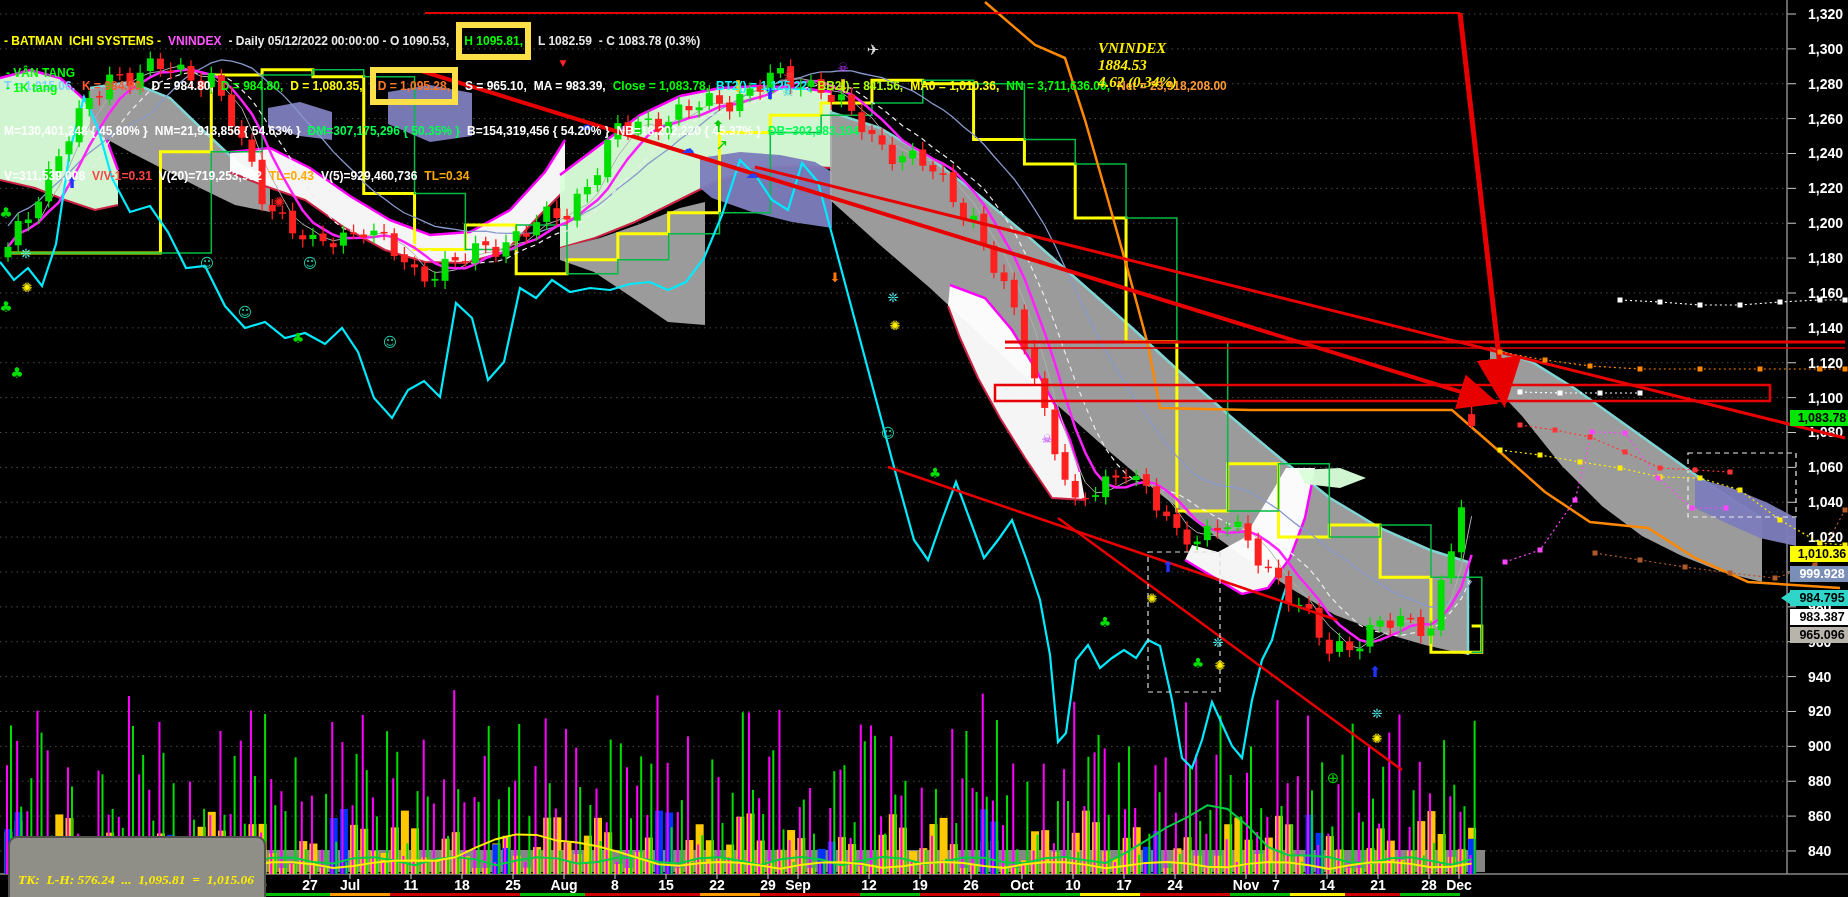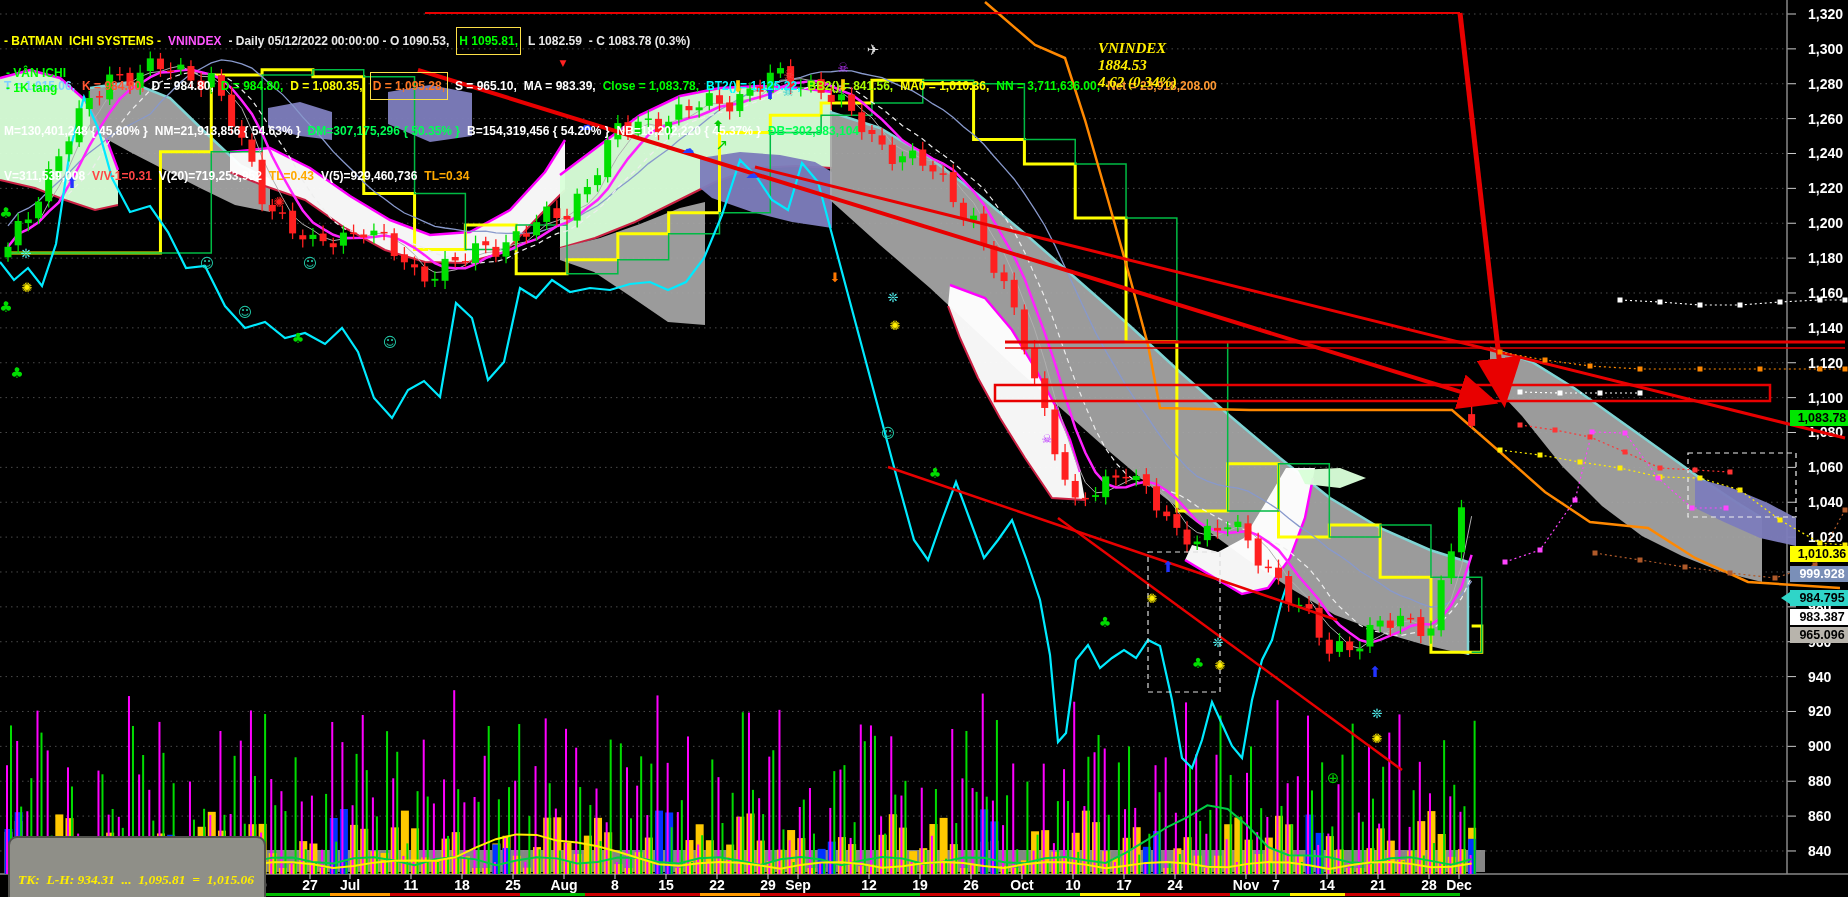--- a/index.html
+++ b/index.html
@@ -4,21 +4,21 @@
 <style>
   html,body{margin:0;padding:0;background:#000;width:1848px;height:897px;overflow:hidden;
     font-family:"Liberation Sans",sans-serif;}
   #stage{position:relative;width:1848px;height:897px;background:#000;}
   #chart-svg{position:absolute;left:0;top:0;}
   #top-strip{position:absolute;left:0;top:0;width:1848px;height:4px;}
   #header{position:absolute;left:4px;top:4px;font-size:12px;font-weight:700;line-height:15px;
     white-space:pre-wrap;z-index:5;}
   .hline{height:15px;}
   .tok{margin-right:7px;}
-  .tok.boxed{border:1px solid #fde047;padding:6px 2px;}
+  .tok.boxed{border:6px solid #fde047;padding:6px 2px;}
   #strike-line{position:absolute;left:425px;top:12px;width:1035px;height:2px;background:#e80000;z-index:6;}
   #left-labels{position:absolute;left:6px;top:66px;z-index:5;font-size:12px;font-weight:700;line-height:15px;}
   #annotation{position:absolute;left:1098px;top:40px;z-index:5;color:#ffee00;
     font-family:"Liberation Serif",serif;font-style:italic;font-weight:700;font-size:15px;line-height:17px;}
   #info-box{position:absolute;left:8px;top:836px;z-index:7;background:#8f8f88;border:2px solid #50504c;
     border-radius:9px;padding:2px 10px 3px 8px;color:#ffee00;font-family:"Liberation Serif",serif;
     font-style:italic;font-weight:700;font-size:13.5px;line-height:16px;white-space:pre;}
   .ptag{position:absolute;z-index:6;font-size:12.5px;font-weight:700;height:16px;line-height:16px;
     padding:0 3px;left:1790px;width:58px;text-align:center;}
   .ptag .arr{position:absolute;left:-9px;top:2px;width:0;height:0;border-top:6px solid transparent;
@@ -1083,32 +1083,32 @@
 
   <div id="header">
     <div class="hline" id="hl1"><span class="tok" style="color: rgb(255, 255, 0);">- BATMAN  ICHI SYSTEMS -</span><span class="tok" style="color: rgb(255, 85, 255);">VNINDEX</span><span class="tok" style="color: rgb(232, 232, 232);">- Daily 05/12/2022 00:00:00 - O 1090.53,</span><span class="tok boxed" style="color: rgb(0, 255, 0);">H 1095.81,</span><span class="tok" style="color: rgb(232, 232, 232);">L 1082.59</span><span class="tok" style="color: rgb(232, 232, 232);">- C 1083.78 (0.3%)</span></div>
     <div class="hline" id="hl2"><span class="tok" style="color: rgb(127, 208, 255);">T = 1,015.06,</span><span class="tok" style="color: rgb(255, 85, 51);">K = 984.80,</span><span class="tok" style="color: rgb(255, 255, 255);">D = 984.80,</span><span class="tok" style="color: rgb(0, 255, 0);">D = 984.80,</span><span class="tok" style="color: rgb(255, 255, 0);">D = 1,080.35,</span><span class="tok boxed" style="color: rgb(255, 119, 34);">D = 1,095.28,</span><span class="tok" style="color: rgb(255, 255, 255);">S = 965.10,</span><span class="tok" style="color: rgb(255, 255, 255);">MA = 983.39,</span><span class="tok" style="color: rgb(0, 255, 0);">Close = 1,083.78,</span><span class="tok" style="color: rgb(0, 255, 255);">BT2() = 1,125.22,</span><span class="tok" style="color: rgb(170, 255, 0);">BB2() = 841.56,</span><span class="tok" style="color: rgb(255, 255, 0);">MA0 = 1,010.36,</span><span class="tok" style="color: rgb(0, 255, 0);">NN = 3,711,636.00,</span><span class="tok" style="color: rgb(255, 153, 51);">Net = 23,918,208.00</span></div>
     <div class="hline" id="hl3"><span class="tok" style="color: rgb(255, 255, 255);">M=130,401,248 { 45.80% }</span><span class="tok" style="color: rgb(255, 255, 255);">NM=21,913,856 { 54.63% }</span><span class="tok" style="color: rgb(0, 255, 85);">ĐM=307,175,296 { 50.35% }</span><span class="tok" style="color: rgb(255, 255, 255);">B=154,319,456 { 54.20% }</span><span class="tok" style="color: rgb(255, 255, 255);">NB=18,202,220 { 45.37% }</span><span class="tok" style="color: rgb(0, 255, 85);">ĐB=302,883,104</span></div>
     <div class="hline" id="hl4"><span class="tok" style="color: rgb(255, 255, 255);">V=311,539,008</span><span class="tok" style="color: rgb(255, 68, 68);">V/V-1=0.31</span><span class="tok" style="color: rgb(255, 255, 255);">V(20)=719,253,952</span><span class="tok" style="color: rgb(255, 170, 0);">TL=0.43</span><span class="tok" style="color: rgb(255, 255, 255);">V(5)=929,460,736</span><span class="tok" style="color: rgb(255, 170, 0);">TL=0.34</span></div>
   </div>
   <div id="strike-line"></div>
 
   <div id="left-labels" style="color: rgb(0, 255, 0);">
-    <div>- VÂN ICHI</div>
+    <div>- VÂN TANG</div>
     <div>- 1K tang</div>
   </div>
 
   <div id="annotation">
     <div>VNINDEX</div>
     <div>1884.53</div>
     <div>4.62 (0.34%)</div>
   </div>
 
   <div id="info-box">
-    <div>TK:  L-H: 934.31  ...  1,095.81  =  1,015.06</div>
+    <div>TK:  L-H: 576.24  ...  1,095.81  =  1,015.06</div>
     
   </div>
 
   <div id="tags">
       <div class="ptag" style="background: rgb(0, 230, 0); color: rgb(0, 0, 0); top: 409.897px;">1,083.78</div>
       <div class="ptag" style="background: rgb(255, 255, 0); color: rgb(0, 0, 0); top: 545.919px;">1,010.36</div>
       <div class="ptag" style="background: rgb(122, 143, 184); color: rgb(255, 255, 255); top: 566.11px;">999.928</div>
       <div class="ptag" style="background: rgb(47, 213, 200); color: rgb(0, 0, 0); top: 590.497px;">984.795<span class="arr" style="border-right: 9px solid rgb(47, 213, 200);"></span></div>
       <div class="ptag" style="background: rgb(255, 255, 255); color: rgb(0, 0, 0); top: 608.952px;">983.387</div>
       <div class="ptag" style="background: rgb(184, 180, 172); color: rgb(0, 0, 0); top: 626.846px;">965.096</div>

